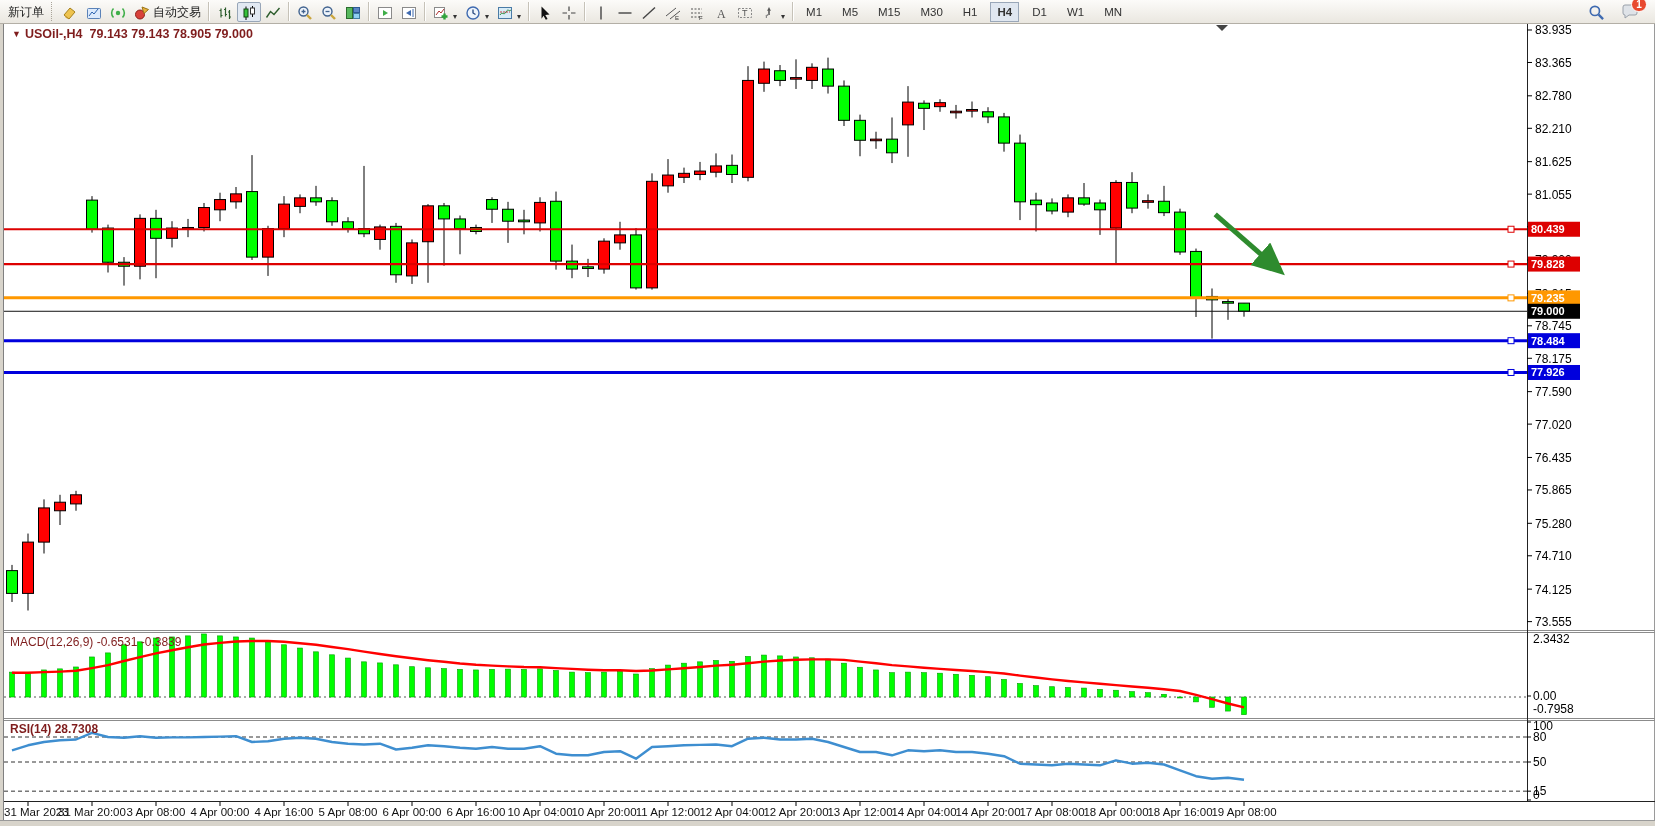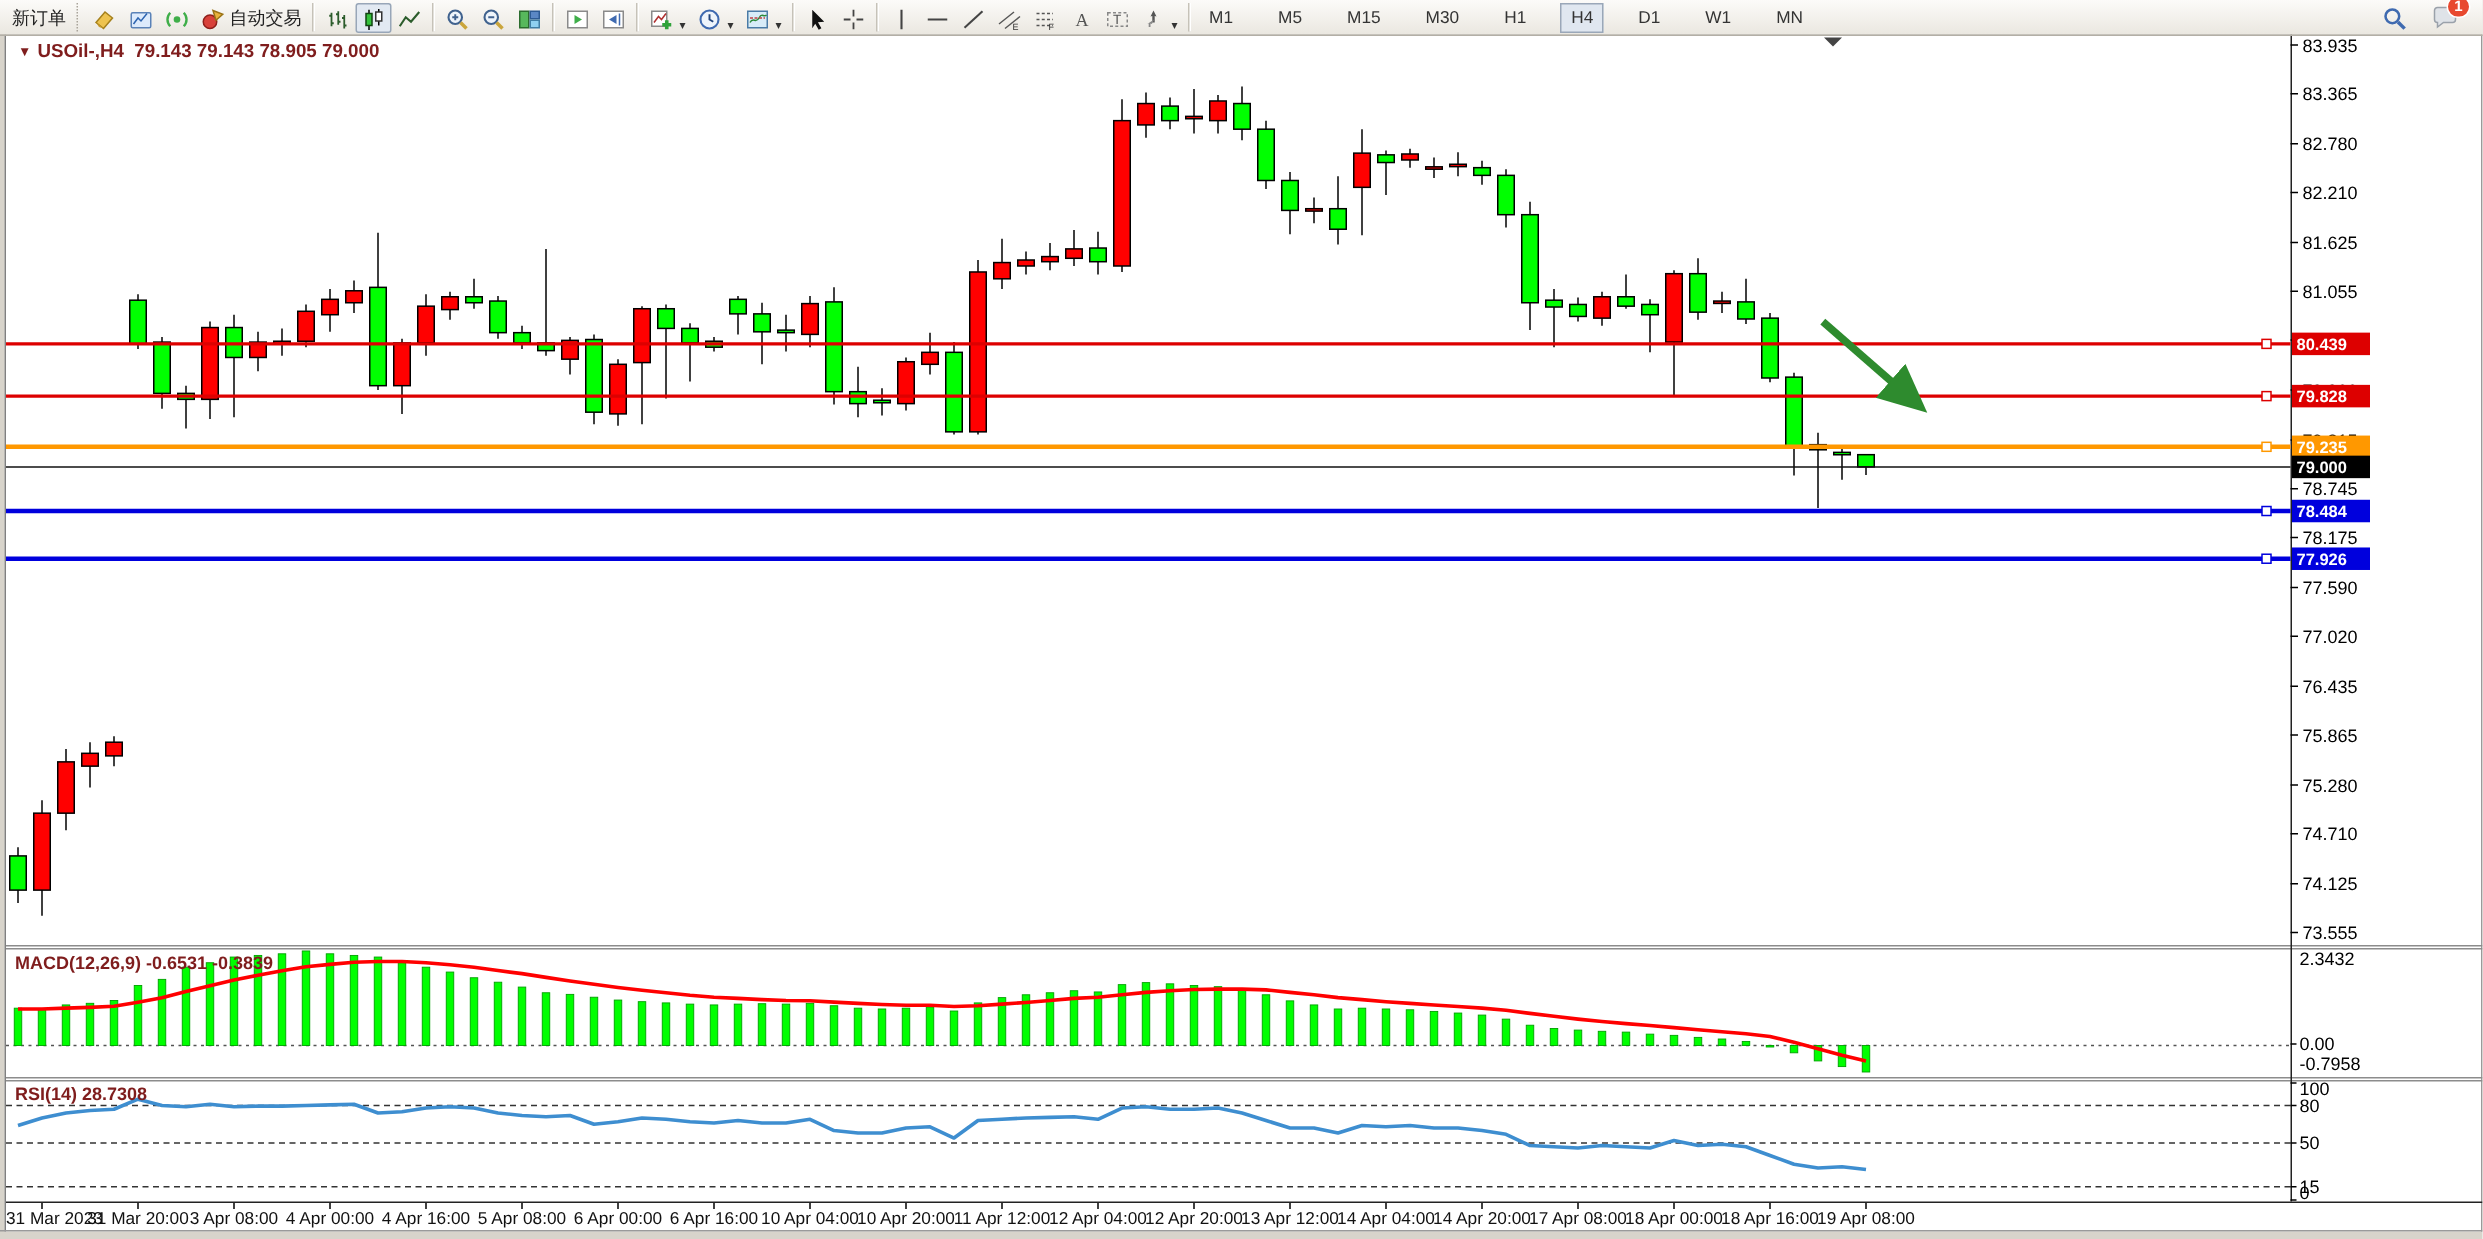--- a/index.html
+++ b/index.html
@@ -3,30 +3,30 @@
 <meta charset="utf-8">
 <style>
   html,body{margin:0;padding:0}
   body{width:1655px;height:826px;background:#d8d4cb;font-family:"Liberation Sans","DejaVu Sans",sans-serif;overflow:hidden;position:relative}
   .toolbar{position:absolute;top:0;left:0;right:0;height:23px;display:flex;align-items:center;padding:0 4px;background:linear-gradient(#fcfbf9,#eae7e0);border-bottom:1px solid #b3afa6;z-index:5}
   .tbtn{display:inline-flex;align-items:flex-end;gap:3px;height:20px;padding:0 3px;border:1px solid transparent;border-radius:2px;background:none;font:12px "Liberation Sans",sans-serif;color:#222}
   .tbtn.pressed{border-color:#98a6b8;background:#e2e9f2}
   .caret{font-size:8px;color:#333;margin-left:1px}
   .vsep{width:1px;height:19px;background:#c6c2b8;border-right:1px solid #fff;margin:0 3px}
   .grip{width:3px;height:19px;border-left:1px dotted #a9a49a;margin:0 3px}
-  .tf-group{display:flex;gap:16px;margin-left:2px}
+  .tf-group{display:flex;gap:6px;margin-left:2px}
   .tfb{min-width:27px;height:20px;border:1px solid transparent;background:none;font:11.5px "Liberation Sans",sans-serif;color:#333;text-align:center}
-  .tfb.active{border:1px solid #9aa7b8;background:#e0e7f0;font-weight:normal}
+  .tfb.active{border:1px solid #9aa7b8;background:#e0e7f0;font-weight:bold}
   .tb-right{margin-left:auto;display:flex;align-items:center;gap:12px;padding-right:12px}
   .chat-wrap{position:relative;display:inline-flex}
   .badge{position:absolute;top:-6px;right:-8px;min-width:8px;height:13px;padding:0 3px;background:#e8492f;border:1px solid #fff;border-radius:8px;color:#fff;font-size:10px;font-weight:bold;line-height:13px;text-align:center}
   #chart-svg{position:absolute;top:0;left:0;z-index:1}
   .overlay-label{position:absolute;color:#7f1d1d;z-index:3;white-space:pre}
   #chart-title{left:12px;top:27px;font-size:12.5px;font-weight:bold}
-  #macd-label{left:10px;top:635px;font-size:12px;font-weight:700}
+  #macd-label{left:10px;top:635px;font-size:12px;font-weight:400}
   #rsi-label{left:10px;top:722px;font-size:12px;font-weight:700}
   .tri{font-size:9px;vertical-align:1px;margin-right:4px}
 </style>
 </head>
 <body>
 
 <div class="toolbar">
   <button class="tbtn">
       <span>新订单</span>
     </button>

